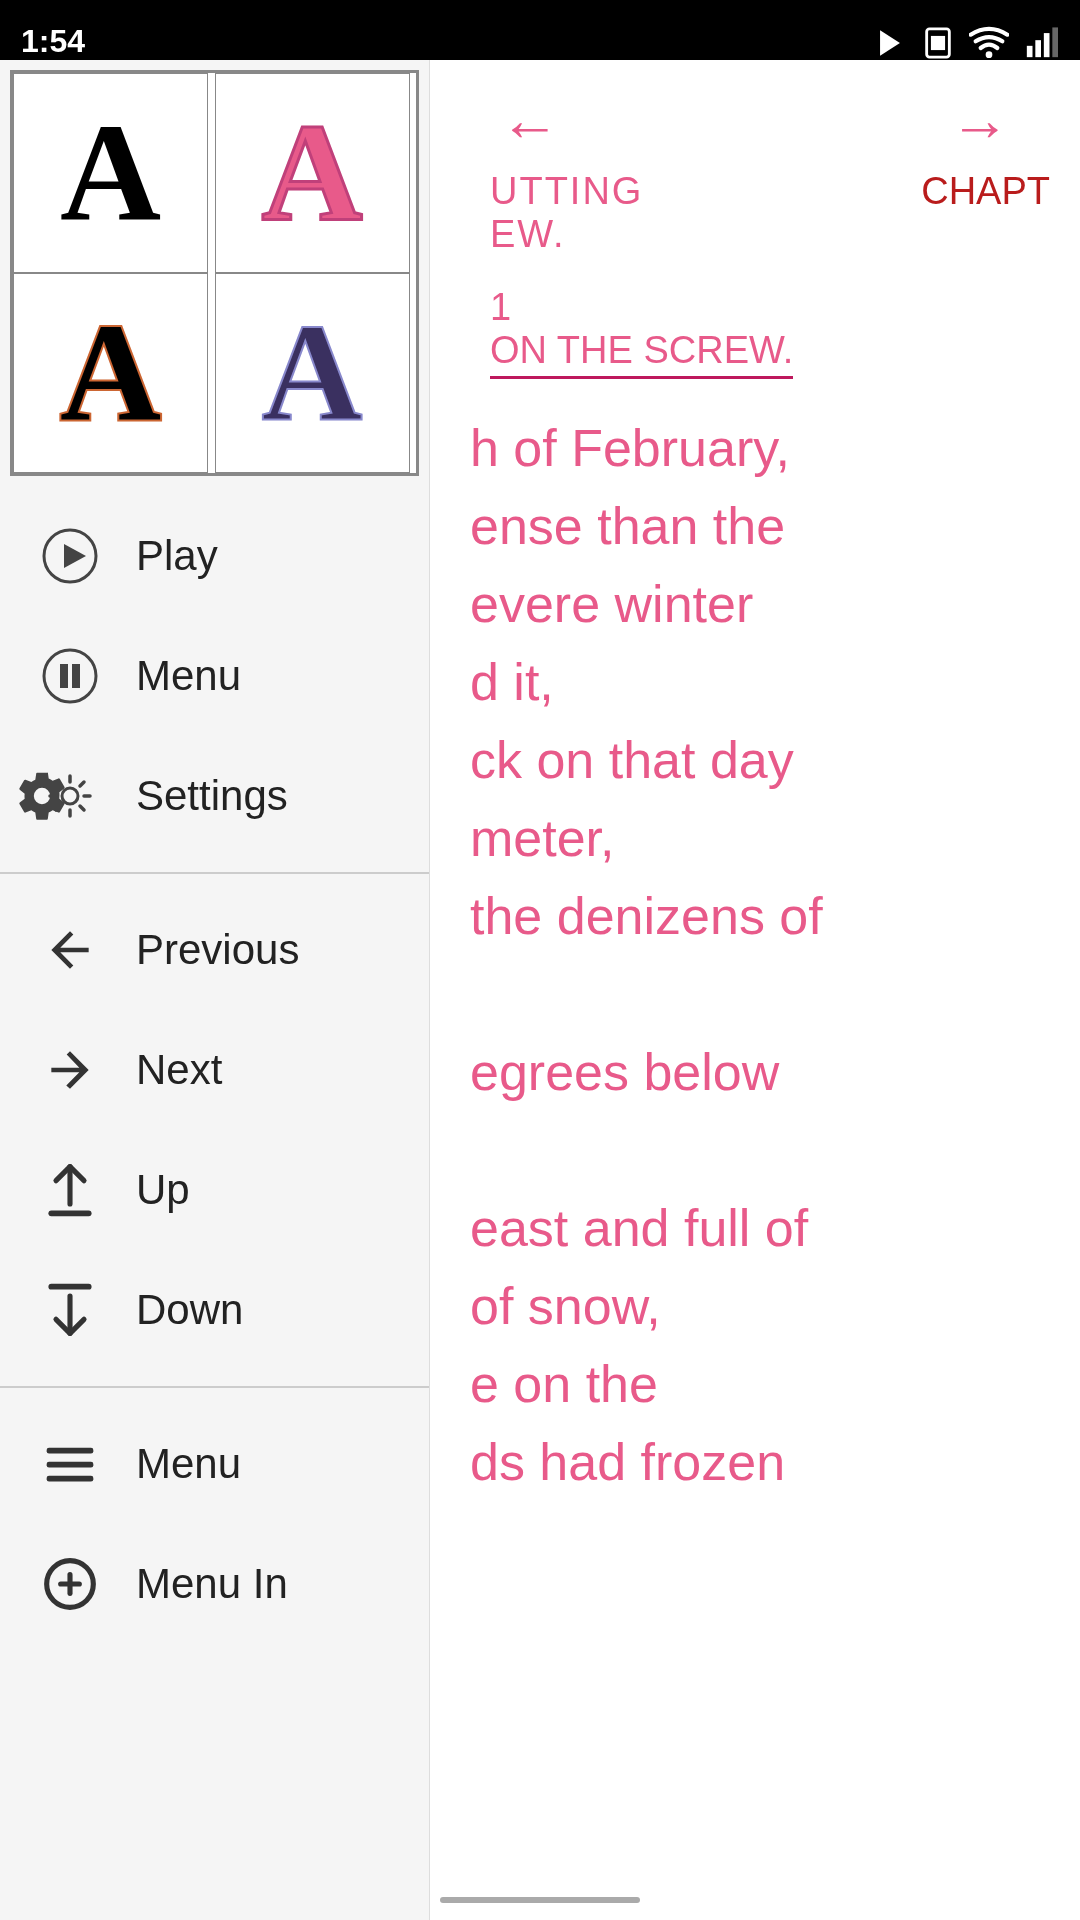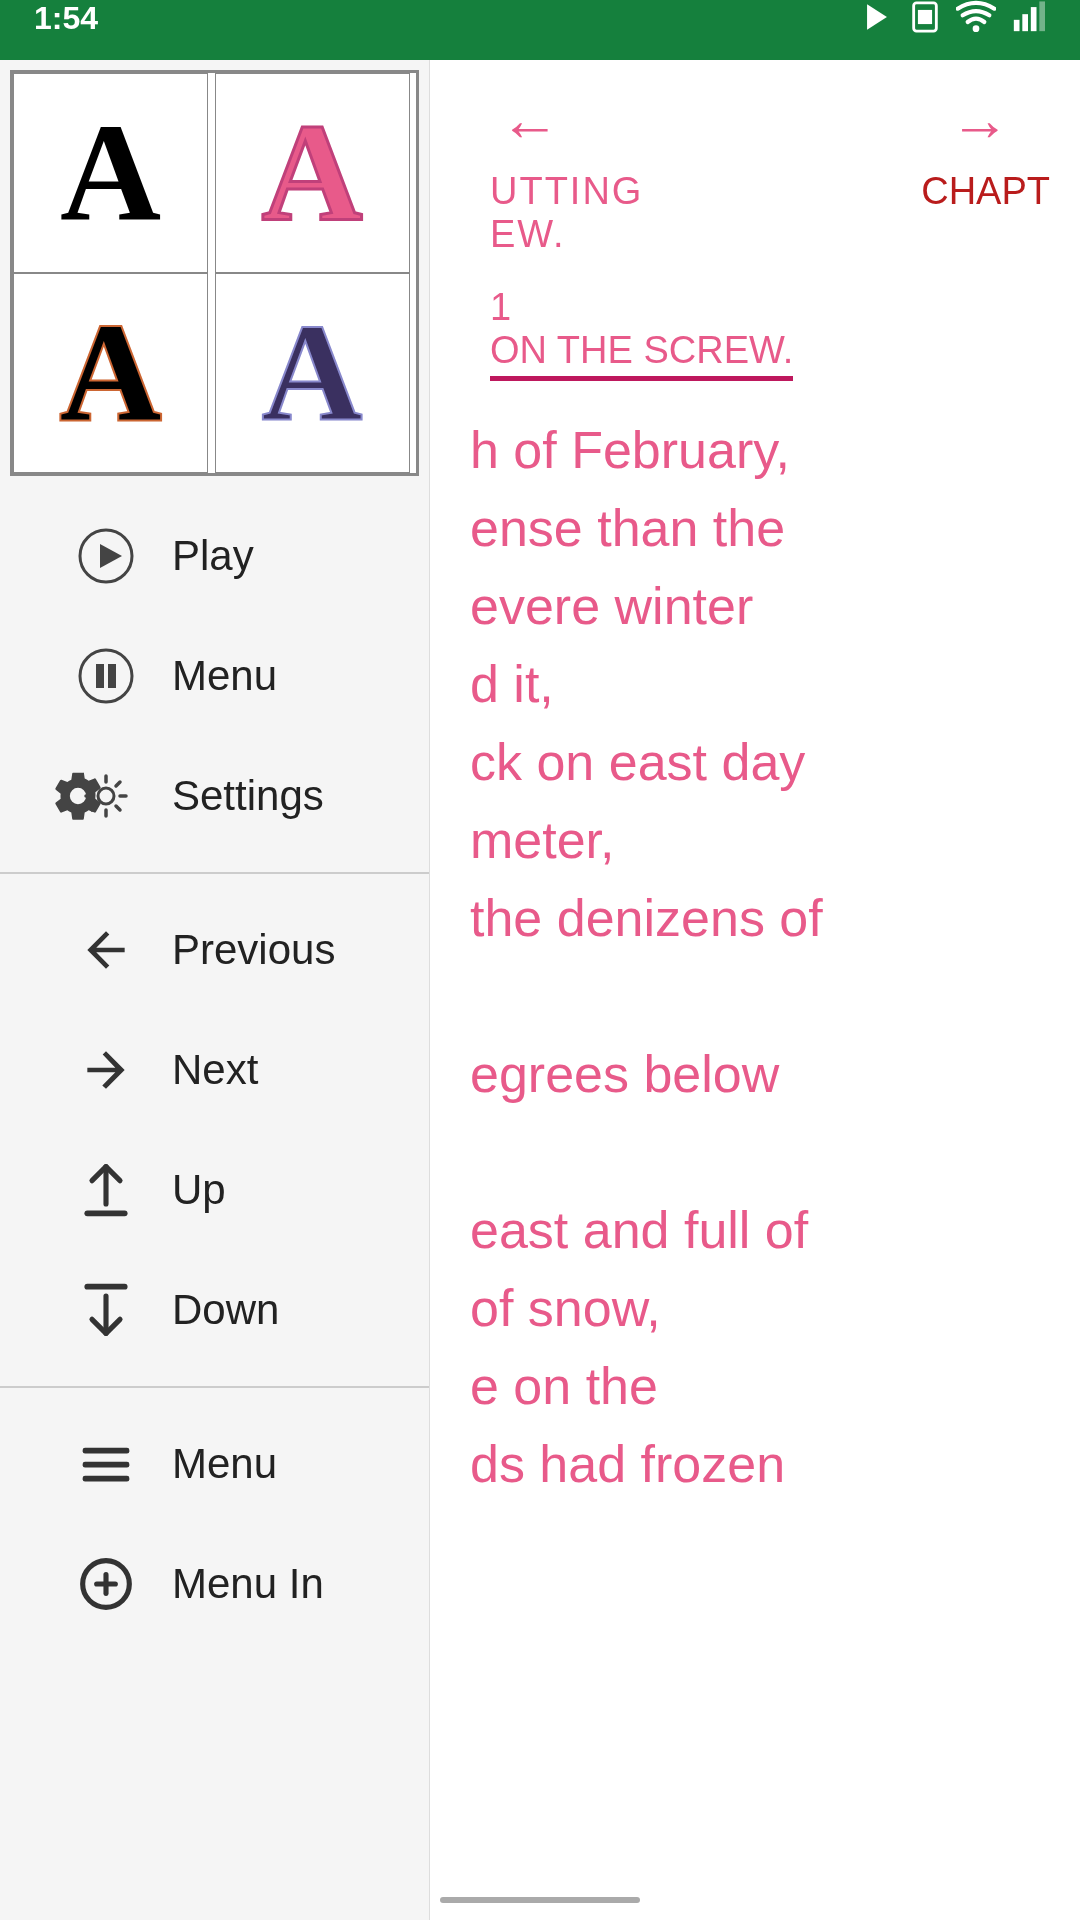--- a/index.html
+++ b/index.html
@@ -10,25 +10,25 @@
       background: #fff;
       font-family: 'Arial', sans-serif;
       overflow: hidden;
       position: relative;
     }
 
     
     .status-bar {
       width: 100%;
       height: 60px;
-      background: #15803d;
-      display: flex;
-      align-items: flex-start;
+      background: #000000;
+      display: flex;
+      align-items: flex-end;
       justify-content: space-between;
-      padding: 0 34px;
+      padding: 0 21px;
       position: relative;
       z-index: 100;
     }
     .status-time {
       color: #fff;
       font-size: 32px;
       font-weight: bold;
     }
     .status-icons {
       display: flex;
@@ -101,21 +101,20 @@
       color: #f5f5f5;
       font-family: Arial, sans-serif;
       font-size: 140px;
       font-weight: bold;
       -webkit-text-stroke: 4px #3a2e70;
     }
 
     
     .menu-section {
       padding: 10px 0;
-      margin-left: 36px;
     }
     .menu-item {
       display: flex;
       align-items: center;
       padding: 30px 40px;
       gap: 36px;
       cursor: pointer;
       background: transparent;
       border: none;
       width: 100%;
@@ -180,21 +179,21 @@
       color: #e85a8a;
       letter-spacing: 2px;
     }
     .chapter-num {
       font-size: 38px;
       color: #e85a8a;
     }
     .chapter-main-title {
       font-size: 38px;
       color: #e85a8a;
-      border-bottom: 5px solid #be185d;
+      border-bottom: 3px solid #be185d;
       display: inline-block;
       padding-bottom: 4px;
     }
     .chapter-right {
       font-size: 38px;
       color: #b91c1c;
       position: absolute;
       right: 30px;
       top: 10px;
     }
@@ -412,21 +411,21 @@
         <span class="chapter-main-title">ON THE SCREW.</span>
         <span class="chapter-right">CHAPT</span>
       </div>
     </div>
 
     <div class="content-text">
       <p>h of February,</p>
       <p>ense than the</p>
       <p>evere winter</p>
       <p>d it,</p>
-      <p>ck on east day</p>
+      <p>ck on that day</p>
       <p>meter,</p>
       <p>the denizens of</p>
       <p>&nbsp;</p>
       <p>egrees below</p>
       <p>&nbsp;</p>
       <p>east and full of</p>
       <p>of snow,</p>
       <p>e on the</p>
       <p>ds had frozen</p>
     </div>

